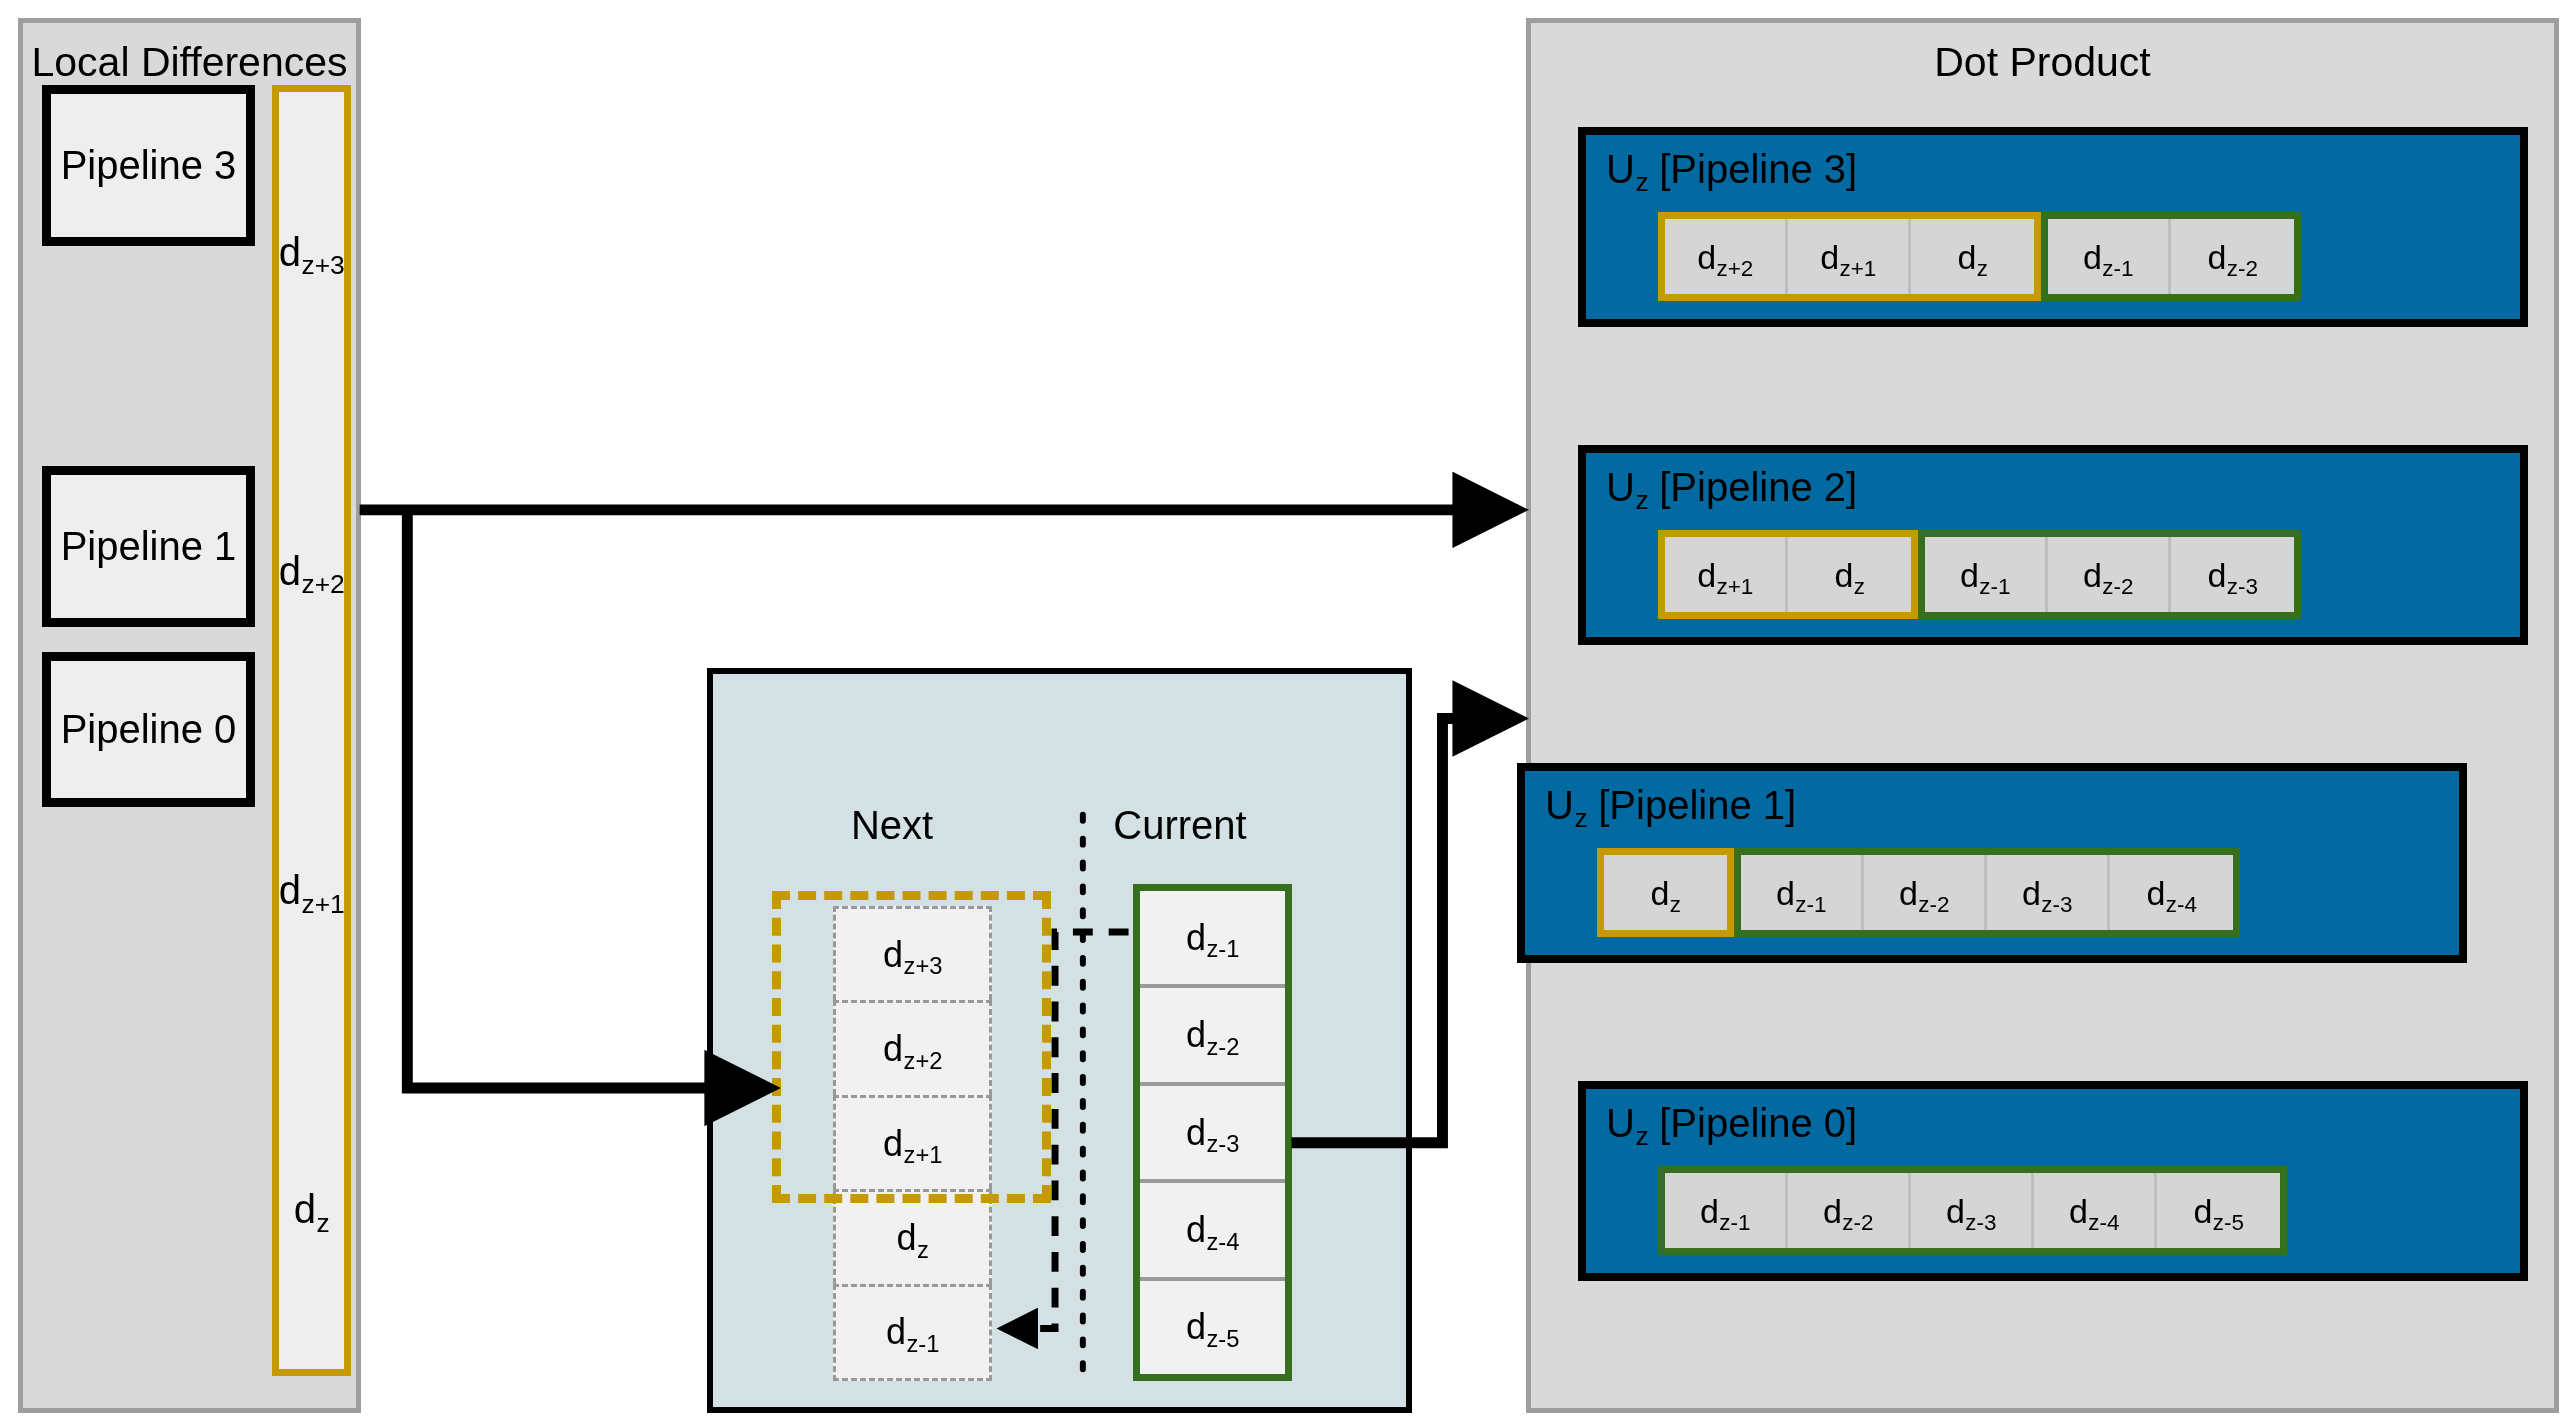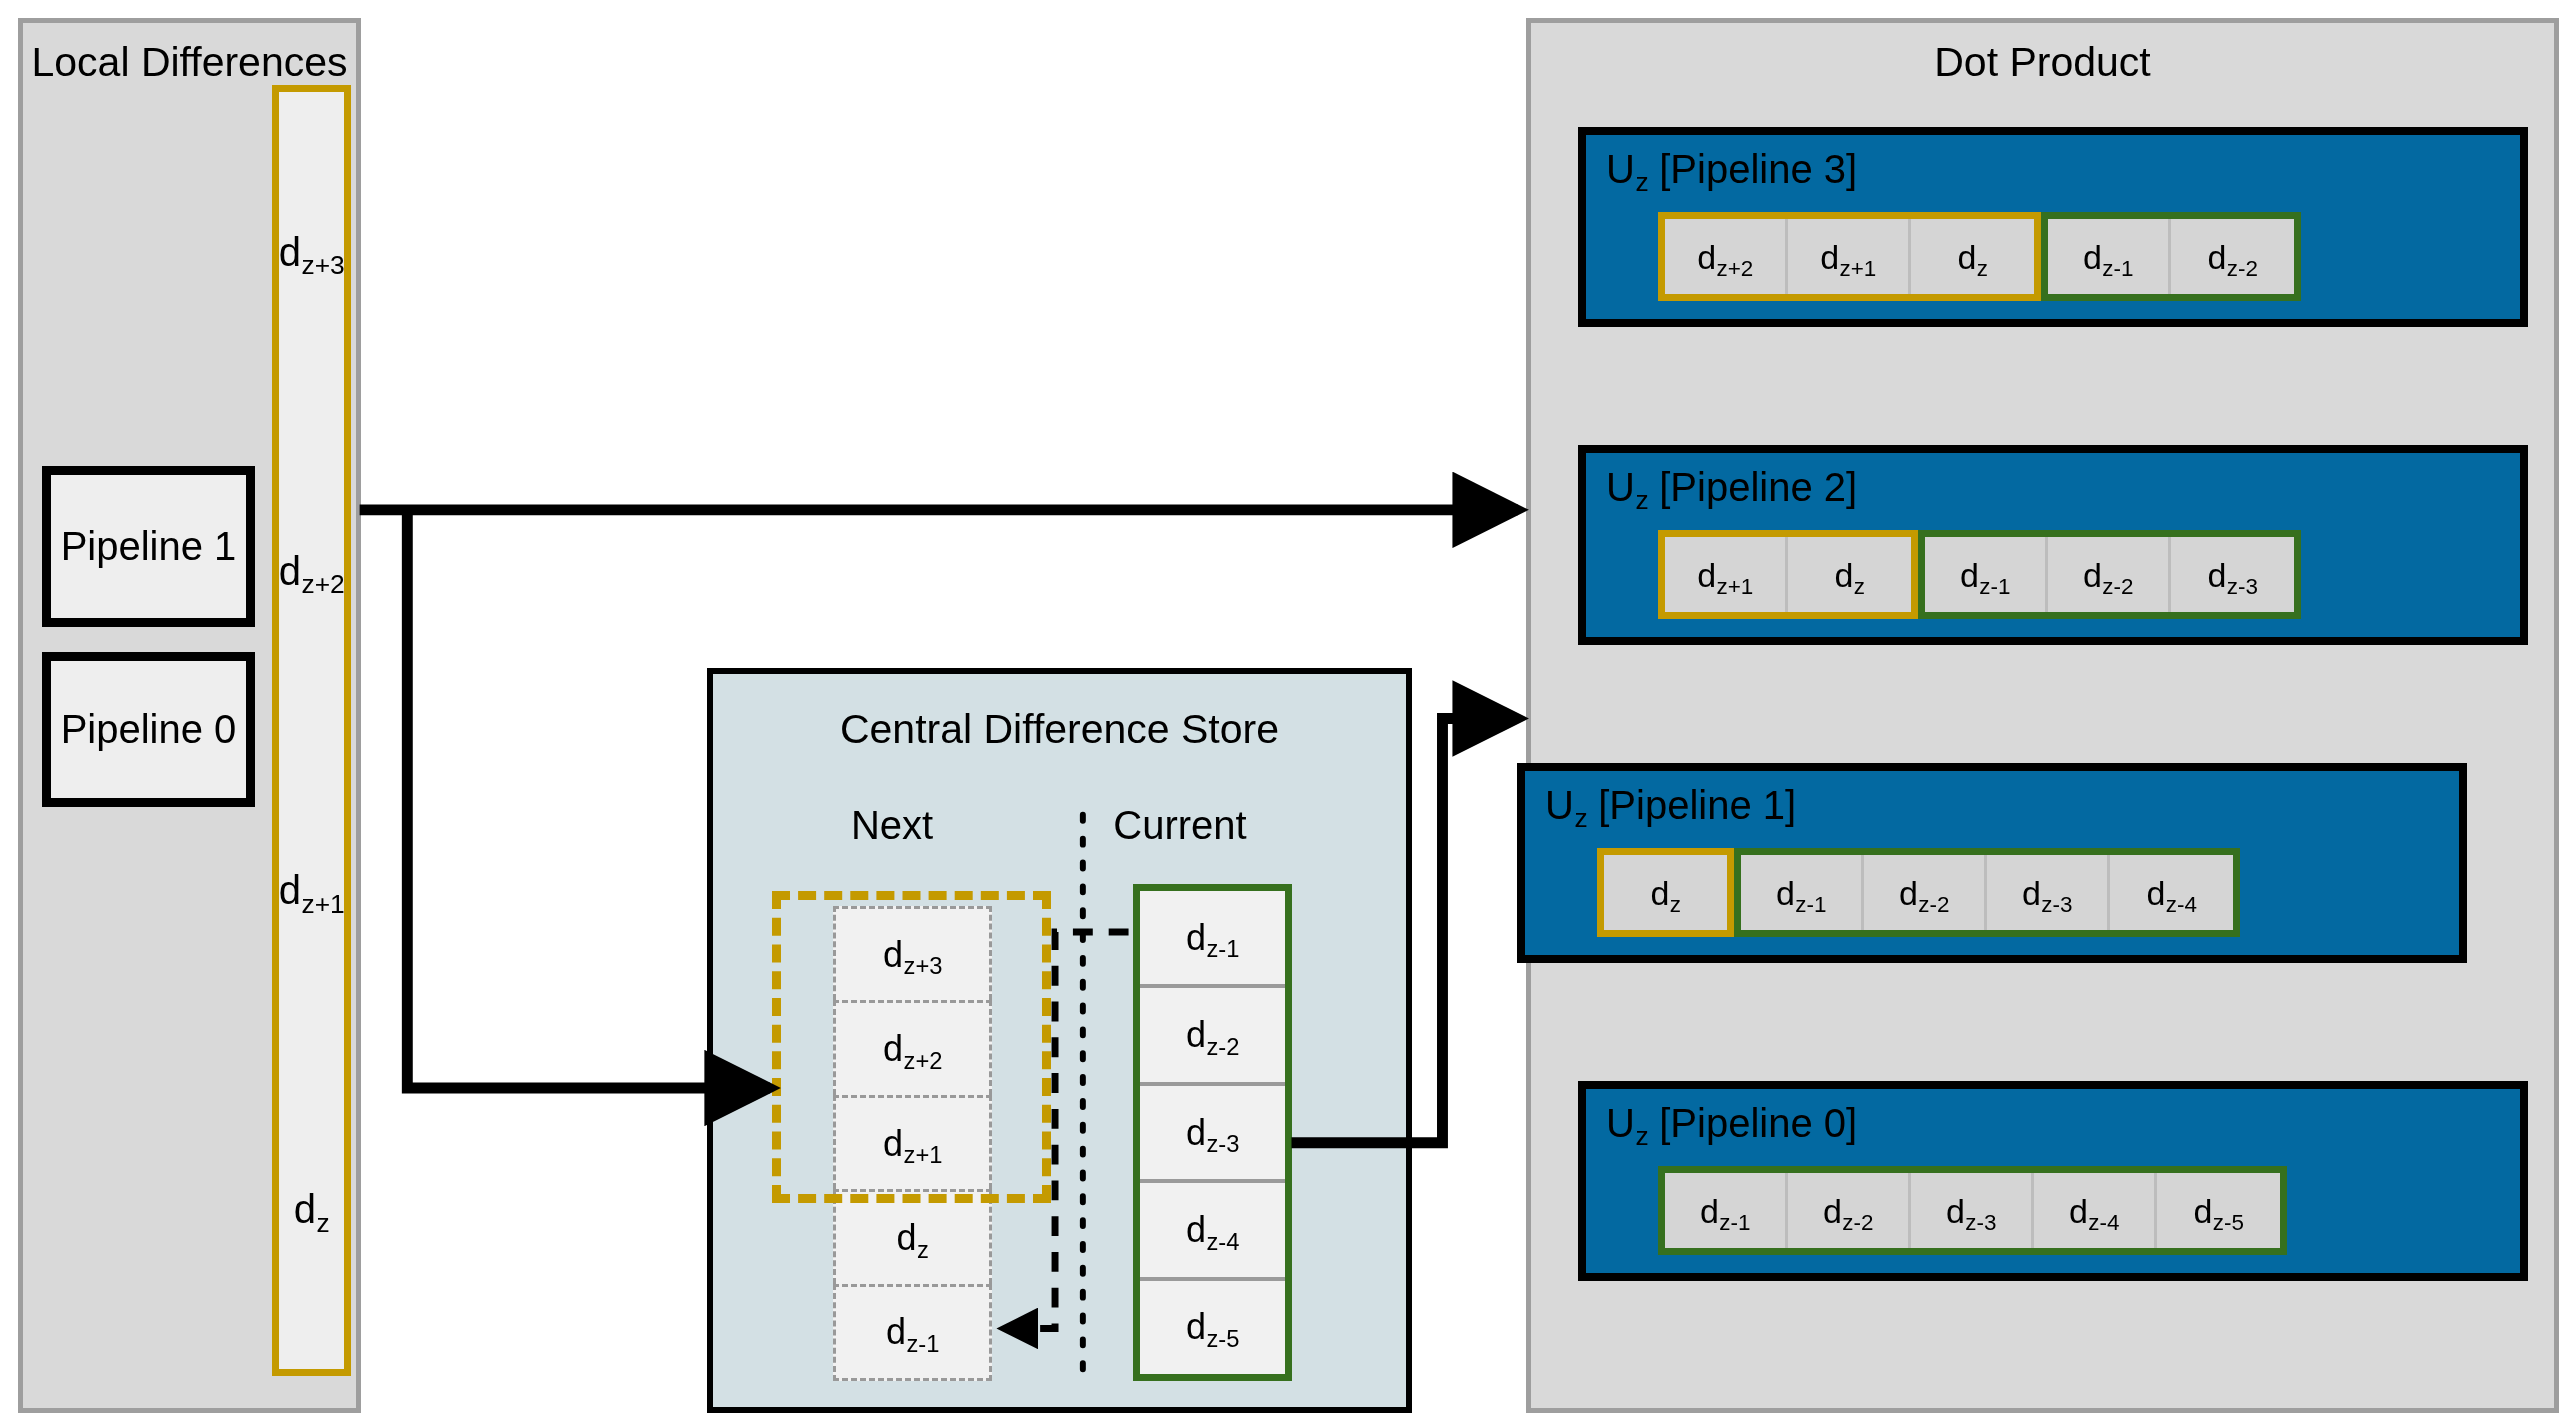--- a/index.html
+++ b/index.html
@@ -159,20 +159,23 @@
 </style>
 </head>
 <body>
 
 <div id="stage">
 
   <div class="abs panel" style="left:18px; top:18px; width:343px; height:1395px;">
     <div class="panel-title" style="top:16px;">Local Differences</div>
   </div>
 
+  <div class="abs pipe-box" style="left:42px; top:85px; width:213px; height:161px;">
+    <span>Pipeline 3</span>
+  </div>
   <div class="abs pipe-box" style="left:42px; top:466px; width:213px; height:161px;">
     <span>Pipeline 1</span>
   </div>
   <div class="abs pipe-box" style="left:42px; top:652px; width:213px; height:155px;">
     <span>Pipeline 0</span>
   </div>
 
   <div class="abs gold-col" style="left:272px; top:85px; width:79px; height:1291px;">
     <div class="cell">
       <span class="d"><span>d</span><sub>z+3</sub></span>
@@ -182,21 +185,20 @@
     </div>
     <div class="cell">
       <span class="d"><span>d</span><sub>z+1</sub></span>
     </div>
     <div class="cell">
       <span class="d"><span>d</span><sub>z</sub></span>
     </div>
   </div>
 
   <div class="abs cds" style="left:707px; top:668px; width:705px; height:745px;">
-    <div class="cds-title" style="top:32px;">Central Difference Store</div>
     <div class="col-label" style="left:50px; top:129px; width:258px;">Next</div>
     <div class="col-label" style="left:333px; top:129px; width:268px;">Current</div>
   </div>
 
   <div class="abs stack next-stack" style="left:833px; top:906px; width:159px; height:475px;">
     <div class="slot">
       <span class="d d-sm"><span>d</span><sub>z+3</sub></span>
     </div>
     <div class="slot">
       <span class="d d-sm"><span>d</span><sub>z+2</sub></span>

